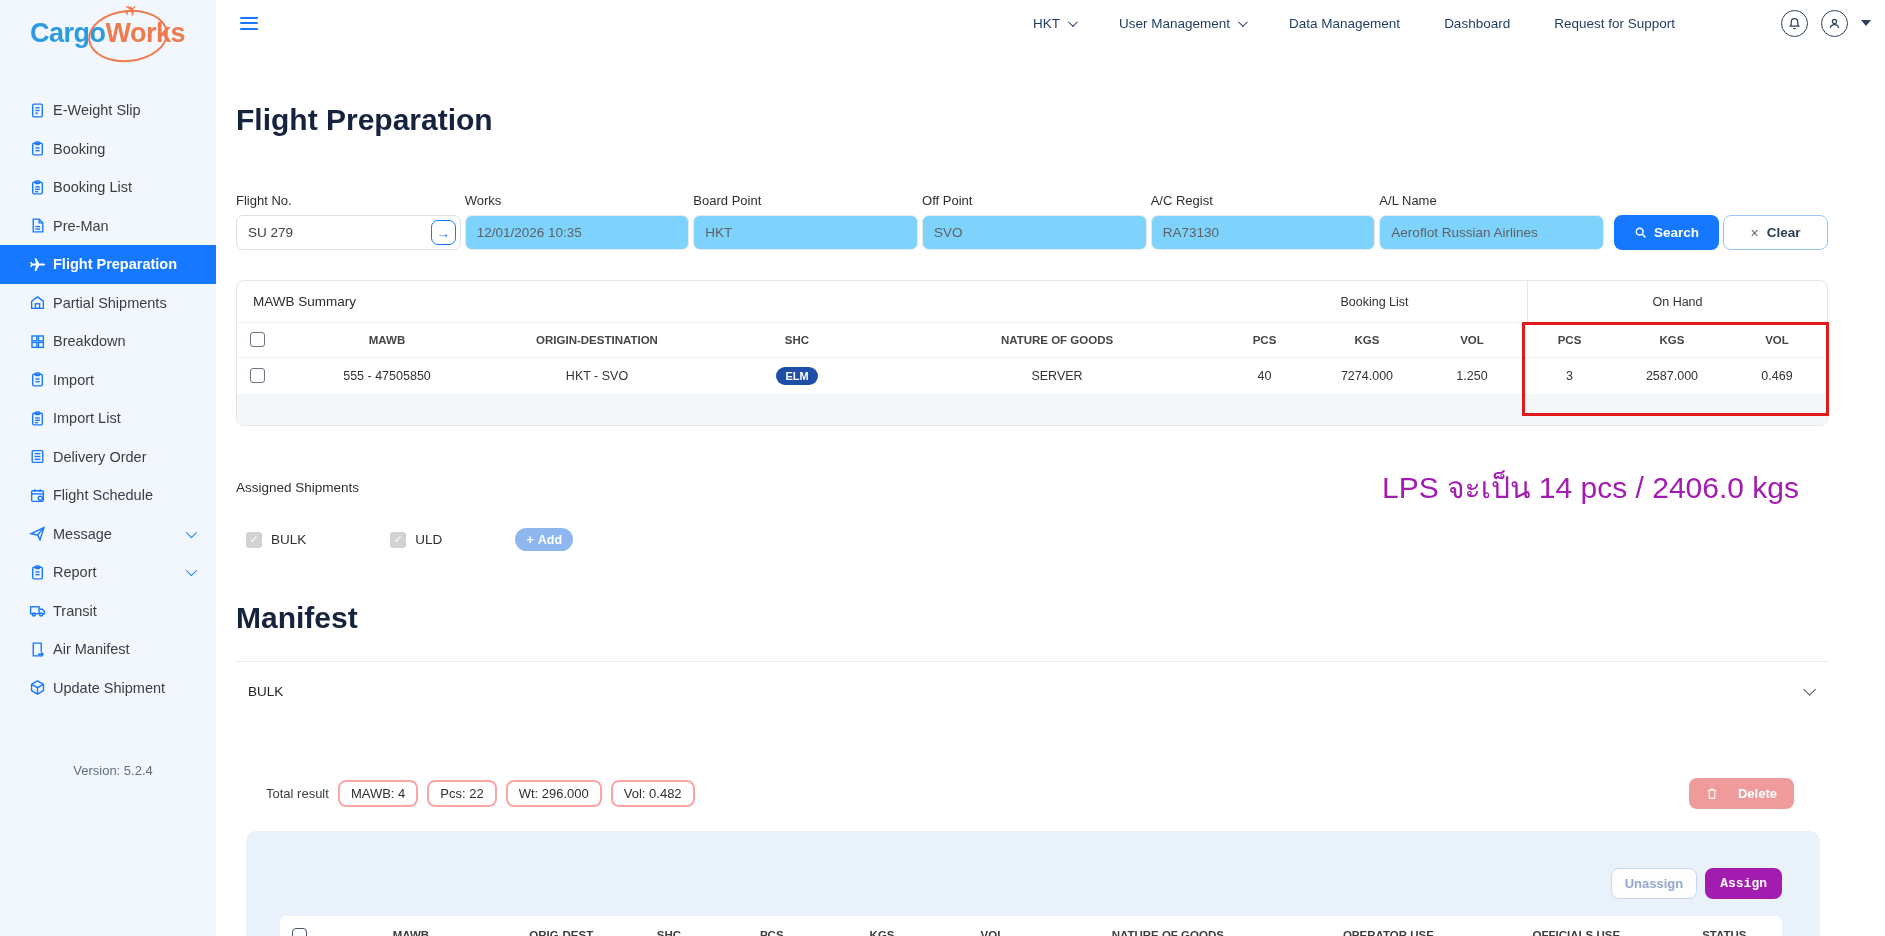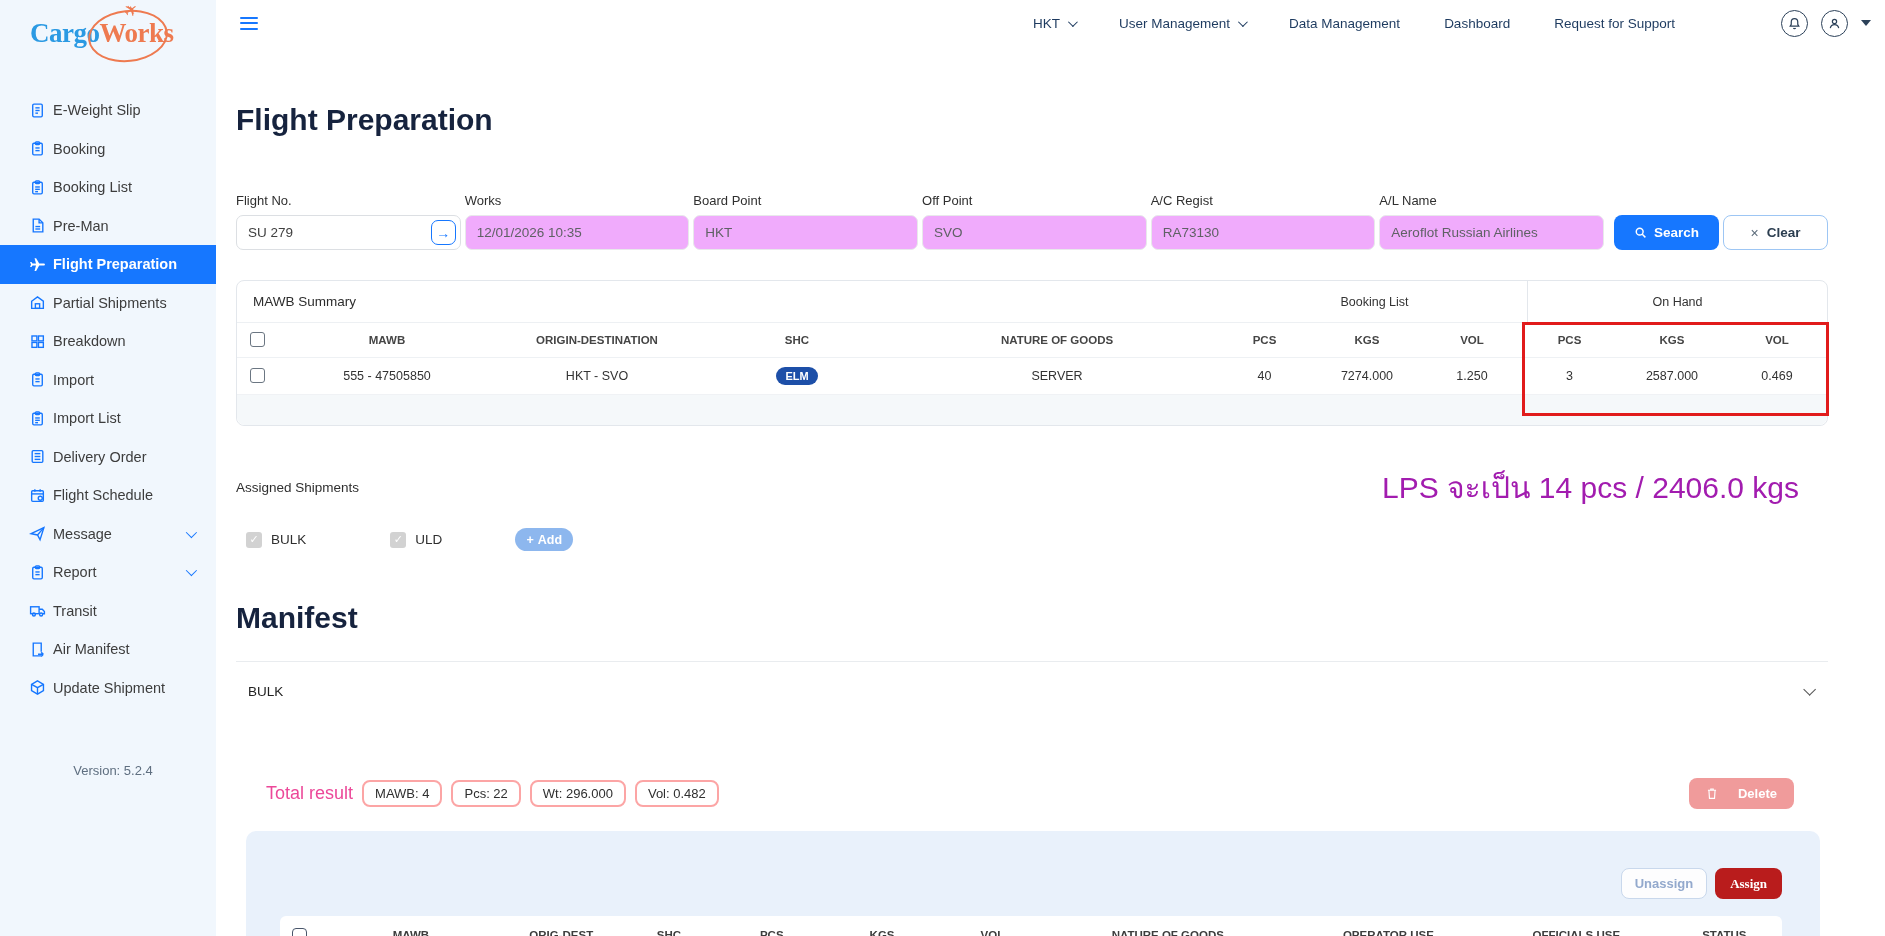--- a/index.html
+++ b/index.html
@@ -2,21 +2,21 @@
 <html><head>
 <meta charset="utf-8">
 <style>
   * { margin:0; padding:0; box-sizing:border-box; }
   html,body { width:1885px; height:936px; }
   body { font-family:"Liberation Sans",sans-serif; background:#fff; overflow:hidden; position:relative; }
   svg { display:block; }
 
   
   .sidebar { position:absolute; left:0; top:0; width:216px; height:936px; background:#f1f7fd; z-index:5; }
-  .logo { position:relative; height:74px; padding:18px 0 0 30px;font-family:Liberation Serif, serif; }
+  .logo { position:relative; height:74px; padding:18px 0 0 30px; }
   .logo-text { font-size:27px; font-weight:700; letter-spacing:-.5px; }
   .logo-cargo { color:#2b9ae3; }
   .logo-works { color:#ee7a50; }
   .logo-ellipse { position:absolute; left:88px; top:10px; width:80px; height:52px; border:2.5px solid #ee7a50; border-radius:50%; transform:rotate(-6deg); }
   .logo-plane { position:absolute; left:124px; top:0; color:#ee7a50; font-size:17px; transform:rotate(-38deg); }
   .nav { margin-top:17px; }
   .nav-item { display:flex; align-items:center; height:38.5px; padding-left:29px; gap:7px; font-size:14.5px; color:#3d3d3d; cursor:pointer; }
   .nav-item .ico { flex:0 0 17px; color:#1677ff; }
   .nav-item.active { background:#1677ff; color:#fff; font-weight:700; }
   .nav-item.active .ico { color:#fff; }
@@ -35,21 +35,21 @@
   .caret-down { width:0; height:0; border-left:5px solid transparent; border-right:5px solid transparent; border-top:6px solid #2c4159; cursor:pointer; }
 
   
   .content { position:absolute; left:216px; top:46px; right:0; bottom:0; padding:0 57px 0 20px; }
   .page-title { margin-top:57px; font-size:30px; font-weight:700; color:#16233e; }
 
   .search-form { margin-top:56px; display:flex; gap:4px; }
   .field { flex:1; display:flex; flex-direction:column; min-width:0; }
   .field label { font-size:13px; color:#2f2f2f; margin-bottom:7px; }
   .field input { height:35px; border:1px solid #dcdfe3; border-radius:7px; padding:0 11px; font-size:13.5px; color:#404040; background:#fff; font-family:inherit; width:100%; }
-  .field.readonly input { background:#f0abfc; border-color:#e8e9eb; color:#5f6165; }
+  .field.readonly input { background:#7dd3fc; border-color:#e8e9eb; color:#5f6165; }
   .flight-wrap { position:relative; }
   .flight-wrap input { padding-right:38px; }
   .goto-btn { position:absolute; right:5px; top:5px; width:25px; height:25px; border:1.6px solid #1677ff; border-radius:7px; background:#fff; color:#1677ff; font-size:14px; display:flex; align-items:center; justify-content:center; cursor:pointer; }
   .btn-search { width:105px; height:35px; background:#1677ff; border:none; border-radius:8px; color:#fff; font-size:13.5px; font-weight:700; display:flex; align-items:center; justify-content:center; gap:7px; cursor:pointer; margin-left:6px; align-self:flex-end; font-family:inherit; }
   .btn-clear { width:105px; height:35px; background:#fff; border:1px solid #9dc6f4; border-radius:8px; color:#2c3e50; font-size:13.5px; font-weight:700; display:flex; align-items:center; justify-content:center; gap:8px; cursor:pointer; align-self:flex-end; font-family:inherit; }
   .x-icon { color:#5c6b7a; font-size:14px; font-weight:400; }
 
   
   .panel { margin-top:30px; border:1px solid #e3e7ec; border-radius:8px; background:#fff; position:relative; }
   .panel-title-row { display:flex; height:42px; border-bottom:1px solid #edf0f3; align-items:stretch; }
@@ -76,29 +76,29 @@
   .gap-uld { margin-left:84px; }
   .btn-add { margin-left:73px; width:58px; height:23px; background:#8db7ee; border:none; border-radius:12px; color:#fff; font-size:12.5px; font-weight:700; display:flex; align-items:center; justify-content:center; gap:4px; cursor:pointer; font-family:inherit; }
 
   
   .manifest-title { margin-top:50px; font-size:30px; font-weight:700; color:#16233e; }
   .manifest-divider { margin-top:26px; border-top:1px solid #e9ecef; }
   .accordion { height:58px; display:flex; align-items:center; padding:0 16px 0 12px; font-size:13.5px; color:#222; cursor:pointer; }
   .acc-chevron { margin-left:auto; width:9px; height:9px; border-right:1.7px solid #555; border-bottom:1.7px solid #555; transform:rotate(45deg) translateY(-3px); }
 
   .totals-row { margin-top:58px; display:flex; align-items:center; gap:9px; padding-left:30px; }
-  .totals-label { font-size:18px; color:#ec4899; }
+  .totals-label { font-size:13px; color:#404040; }
   .pill { border:2px solid #fca5a5; border-radius:8px; padding:4px 11px; font-size:13px; color:#2f2f2f; background:#fff; }
   .btn-delete { margin-left:auto; margin-right:34px; background:#f09b9b; border:none; border-radius:8px; color:#fff; font-size:13px; font-weight:700; padding:8px 17px; display:flex; align-items:center; gap:20px; cursor:pointer; font-family:inherit; }
 
   
   .bottom-panel { margin-top:22px; margin-left:10px; width:1574px; height:380px; background:#e9f1fb; border-radius:10px; padding:37px 38px 0 34px; }
   .panel-actions { display:flex; justify-content:flex-end; gap:8px; }
   .btn-unassign { background:#fdfdfe; border:1px solid #c9d8ec; border-radius:8px; color:#93a9cd; font-size:13px; font-weight:700; padding:7px 13px; cursor:pointer; font-family:inherit; }
-  .btn-assign { background:#b91c1c; border:none; border-radius:8px; color:#fff; font-size:13px; font-weight:700; padding:4px 15px; cursor:pointer; font-family:Liberation Serif, serif; }
+  .btn-assign { background:#a21caf; border:none; border-radius:8px; color:#fff; font-size:13px; font-weight:700; padding:4px 15px; cursor:pointer; font-family:Liberation Mono, monospace; }
   .manifest-table-wrap { margin-top:17px; background:#fff; border-radius:6px 6px 0 0; overflow:hidden; }
   table.man { width:100%; border-collapse:collapse; table-layout:fixed; }
   .man th { height:39px; font-size:11.5px; color:#3d3d3d; border-bottom:1px solid #e8ebee; text-align:center; font-weight:700; }
   .man td { height:44px; font-size:12.5px; color:#333; text-align:center; }
   .cb-dark { width:15px; height:15px; border:1.6px solid #49566b; border-radius:4px; background:#fff; display:inline-block; vertical-align:middle; cursor:pointer; }
 </style>
 </head>
 <body>
 
 <aside class="sidebar">

